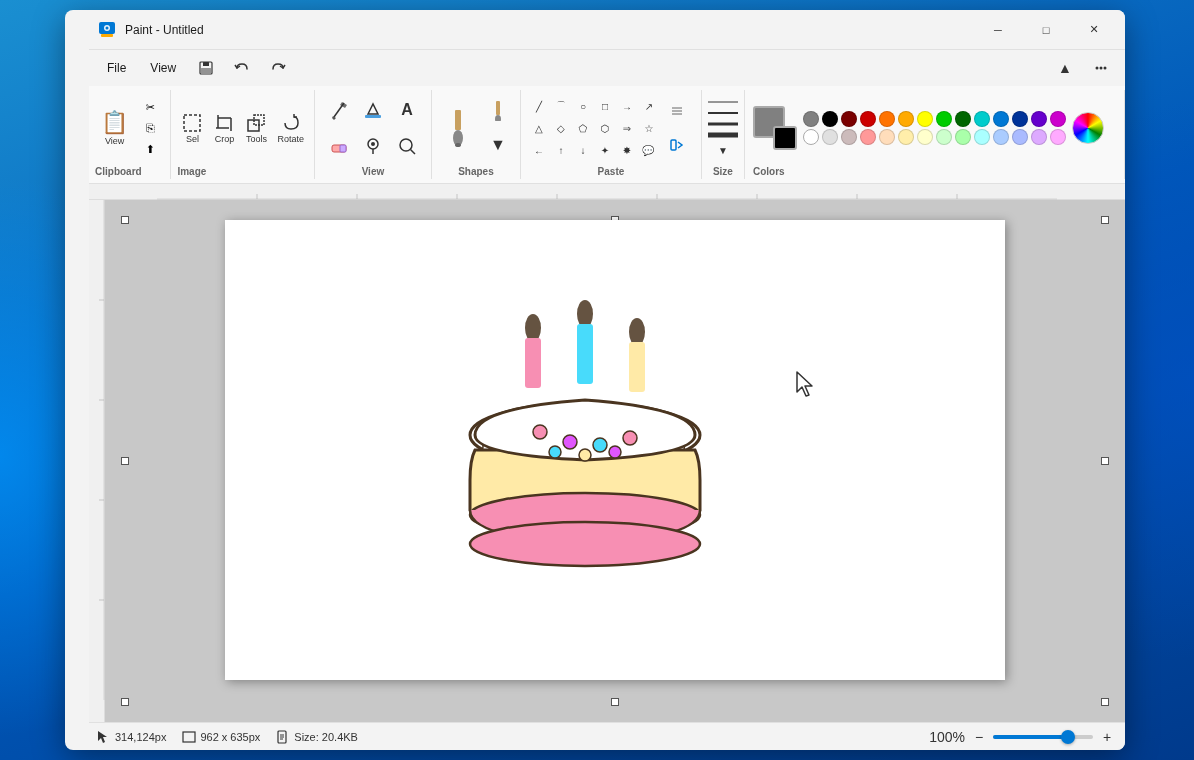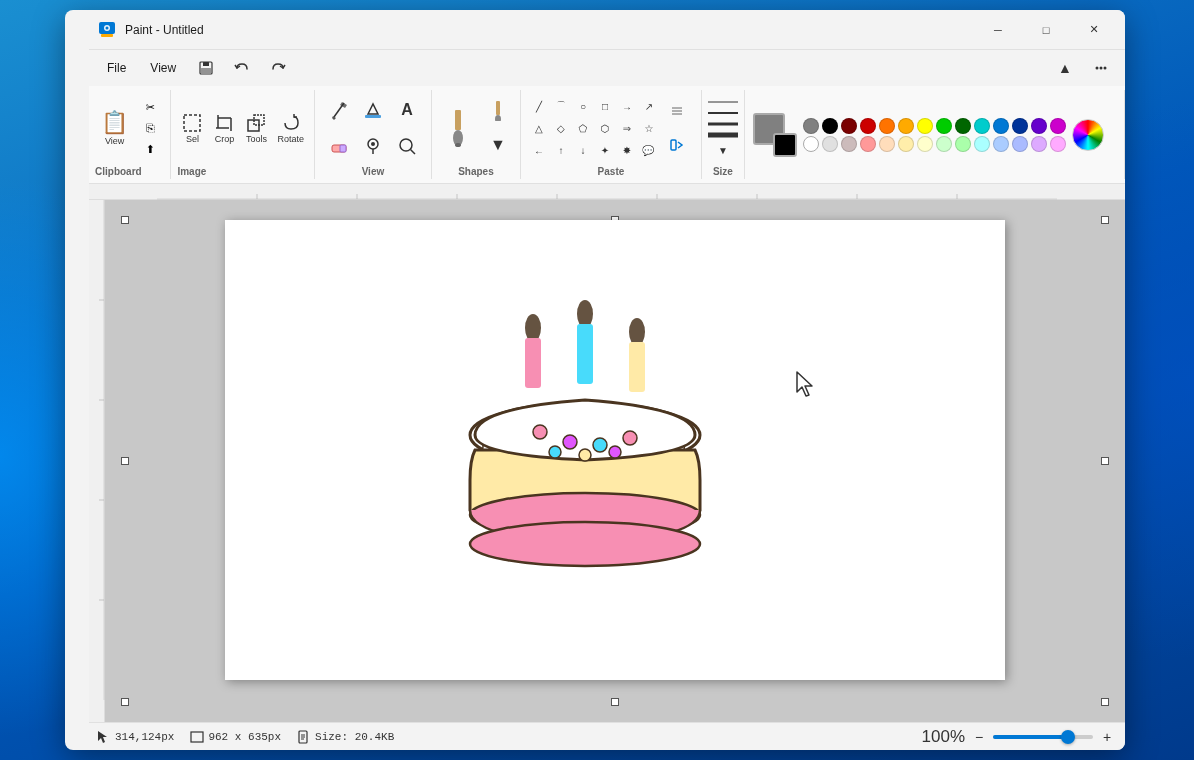--- a/index.html
+++ b/index.html
@@ -232,21 +232,21 @@
       background: #f3f3f3;
       border-top: 1px solid #e0e0e0;
       display: flex;
       align-items: center;
       padding: 0 8px;
       gap: 16px;
       flex-shrink: 0;
     }
     .status-item {
       display: flex; align-items: center; gap: 4px;
-      font-size: 11px; color: #333; font-family: Liberation Mono, monospace;
+      font-size: 11px; color: #333;
     }
     .status-spacer { flex: 1; }
     .zoom-ctrl {
       display: flex; align-items: center; gap: 4px;
     }
     .zoom-btn {
       width: 20px; height: 20px; border: none; background: transparent;
       cursor: pointer; display: flex; align-items: center; justify-content: center;
       border-radius: 3px; font-size: 14px; color: #333;
     }
@@ -580,20 +580,21 @@
             <div class="color-swatch" style="background:#aaffff"></div>
             <div class="color-swatch" style="background:#aaccff"></div>
             <div class="color-swatch" style="background:#aabbff"></div>
             <div class="color-swatch" style="background:#ddaaff"></div>
             <div class="color-swatch" style="background:#ffaaff"></div>
           </div>
         </div>
 
         <div class="color-wheel"></div>
       </div>
+      <div class="ribbon-section-label">Colors</div>
     </div>
 
   </div>
 
   <div class="canvas-area" style="position:relative">
 
     <div style="position:absolute;top:0;left:0;right:0;height:16px;background:#f0f0f0;border-bottom:1px solid #ddd;z-index:5">
       <svg width="100%" height="16" viewBox="0 0 900 16">
         <line x1="0" y1="15" x2="900" y2="15" stroke="#bbb" stroke-width="0.5"></line>
 
@@ -700,21 +701,21 @@
       <svg width="14" height="14" viewBox="0 0 14 14">
         <rect x="2" y="1" width="8" height="12" rx="1" fill="none" stroke="#333" stroke-width="1.2"></rect>
         <line x1="4" y1="5" x2="8" y2="5" stroke="#333" stroke-width="1"></line>
         <line x1="4" y1="7" x2="8" y2="7" stroke="#333" stroke-width="1"></line>
         <line x1="4" y1="9" x2="7" y2="9" stroke="#333" stroke-width="1"></line>
       </svg>
       <span>Size: 20.4KB</span>
     </div>
     <div class="status-spacer"></div>
     <div class="zoom-ctrl">
-      <span style="font-size:17px;color:#333">100%</span>
+      <span style="font-size:14px;color:#333">100%</span>
       <button class="zoom-btn">−</button>
       <div class="zoom-slider">
         <div class="zoom-slider-track"></div>
         <div class="zoom-slider-thumb"></div>
       </div>
       <button class="zoom-btn">+</button>
     </div>
   </div>
 
 </div>

